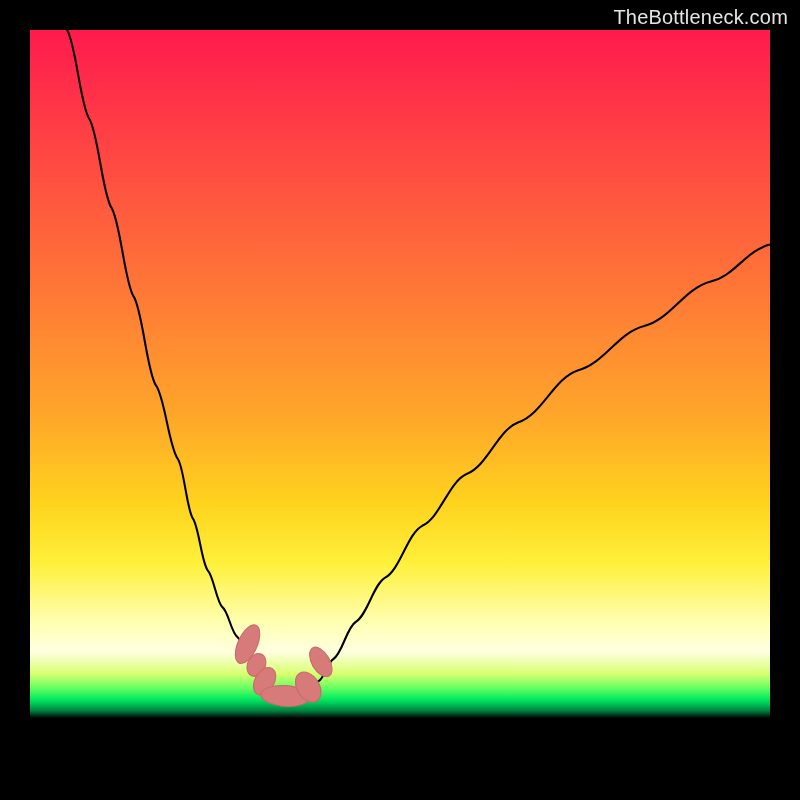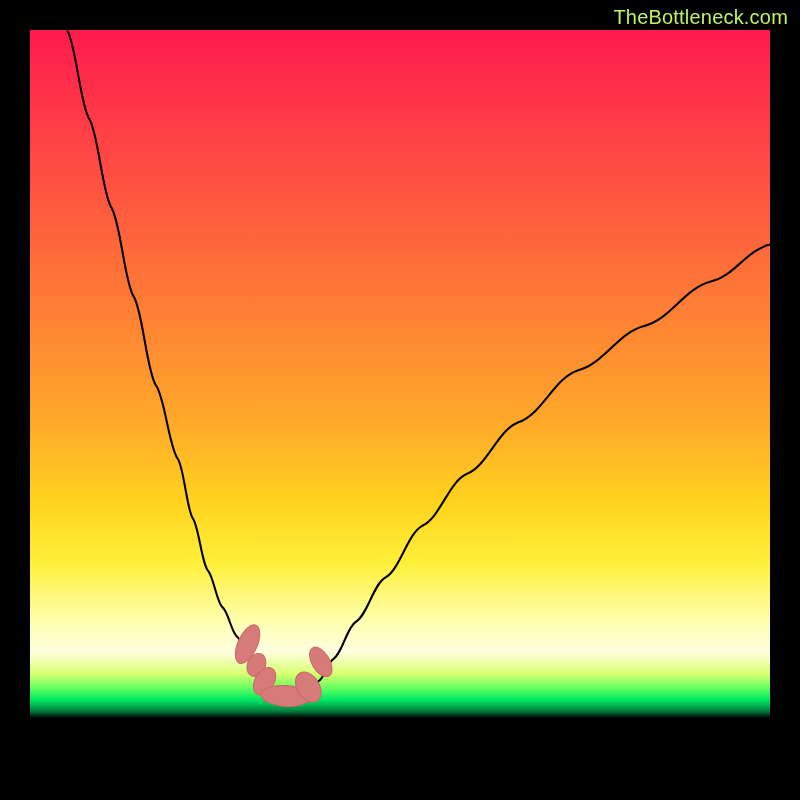--- a/index.html
+++ b/index.html
@@ -40,21 +40,21 @@
       #00c858 91%,
       #008040 92%,
       #000000 93%,
       #000000 100%
     );
   }
   .watermark {
     position: absolute;
     top: 6px;
     right: 12px;
-    color: #bef264;
+    color: #e5e5e5;
     font-size: 20px;
     font-weight: 500;
     letter-spacing: 0.2px;
   }
   svg.curves {
     position: absolute;
     left: 30px;
     top: 30px;
     width: 740px;
     height: 740px;

